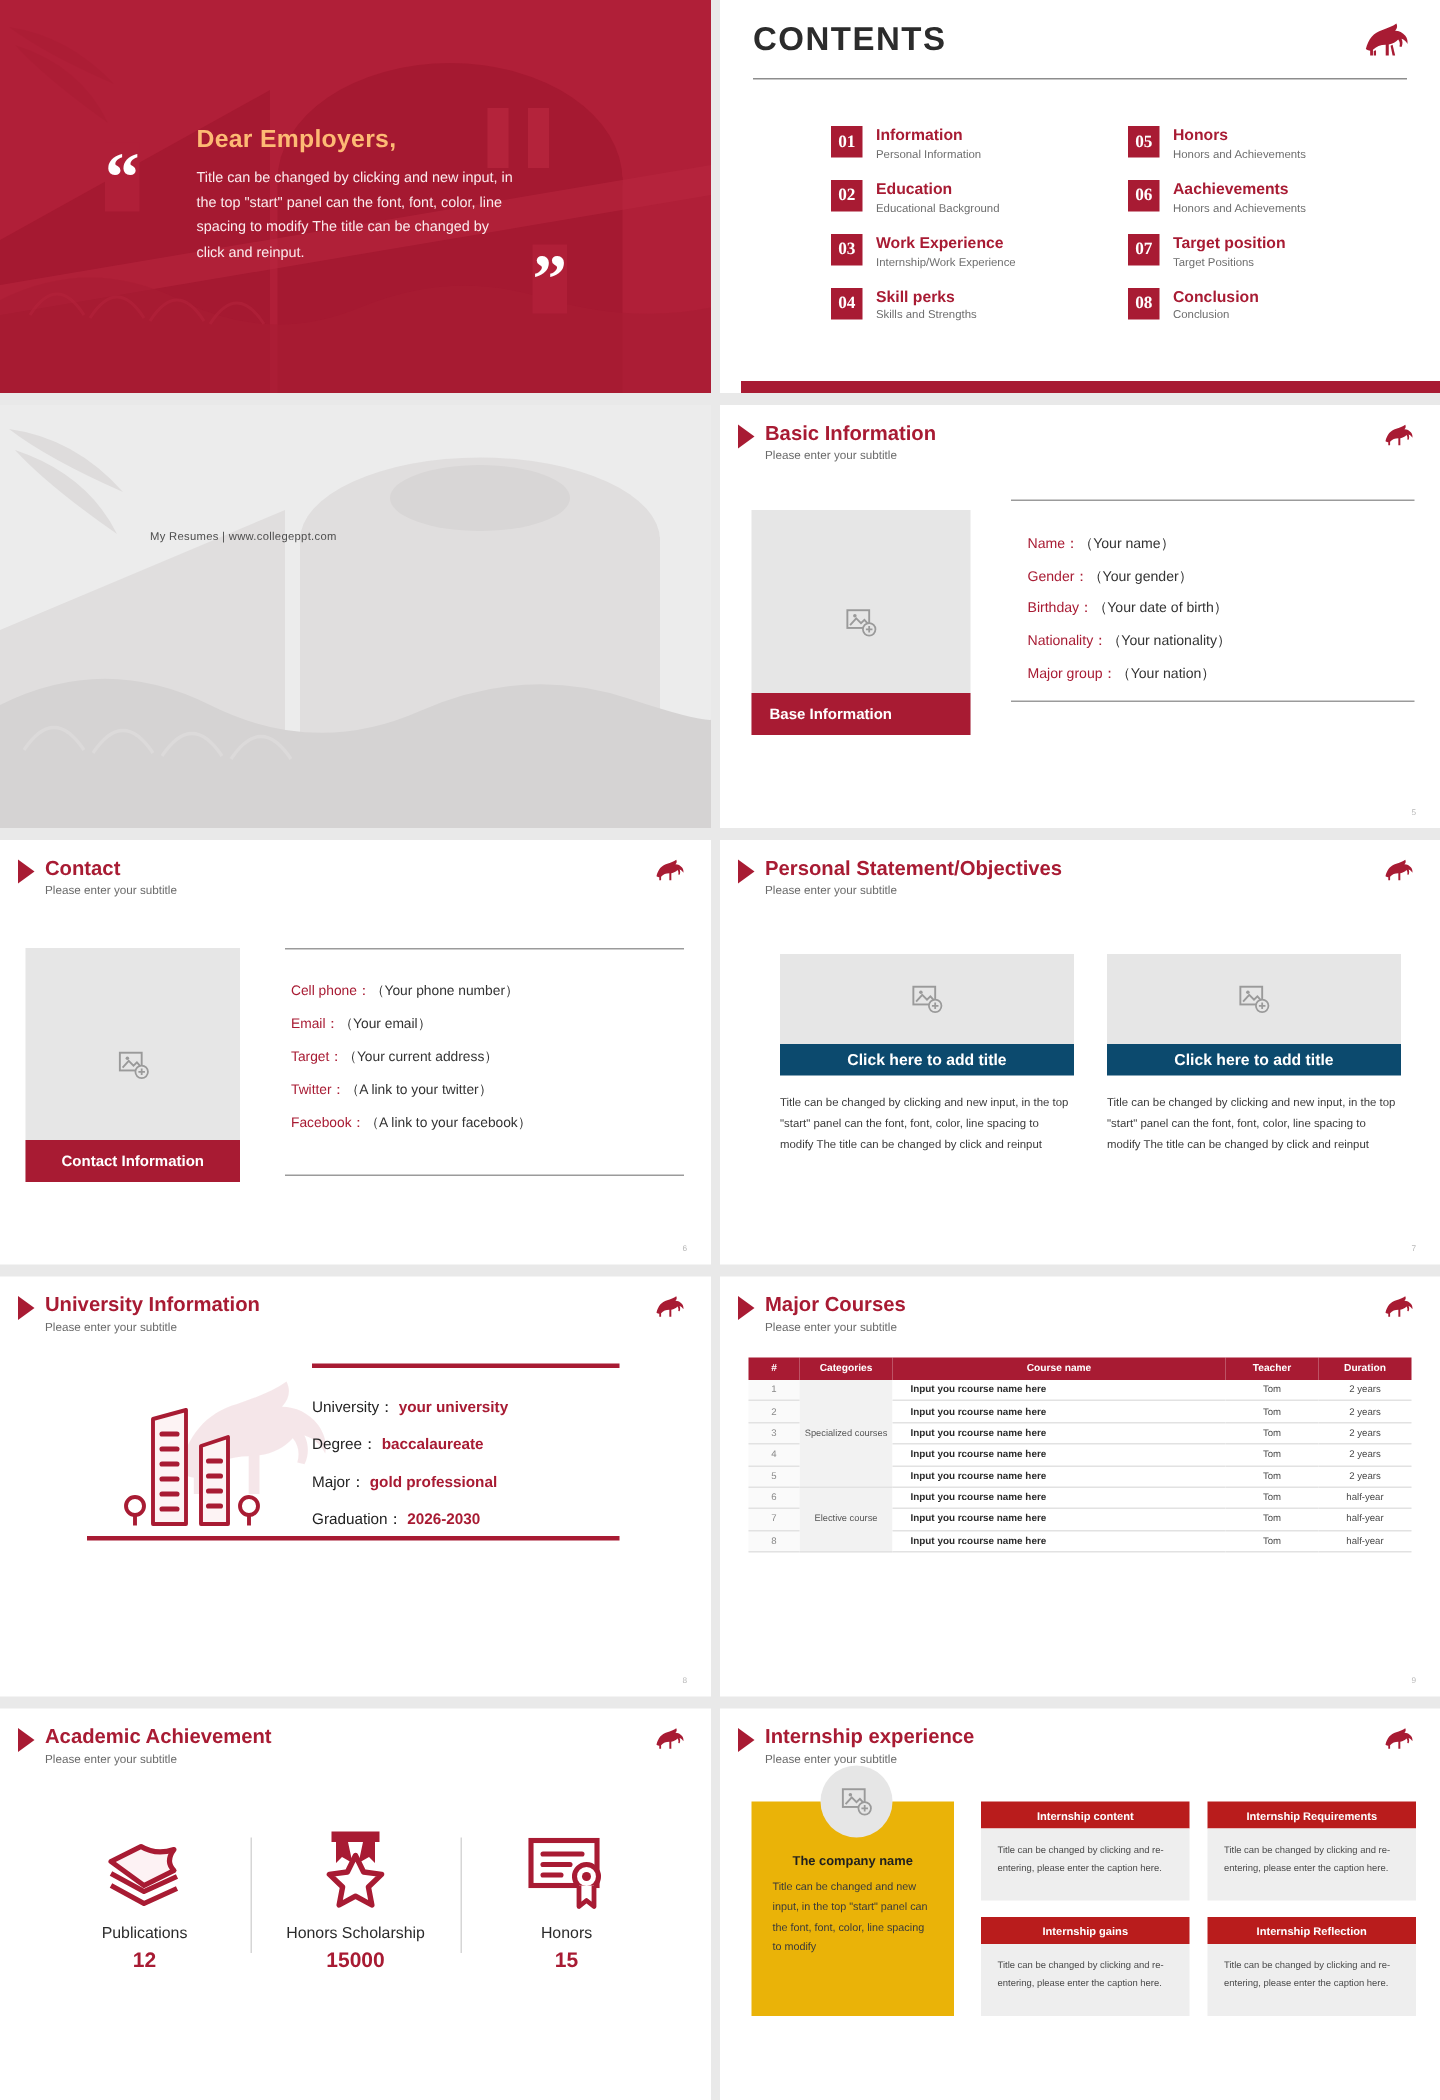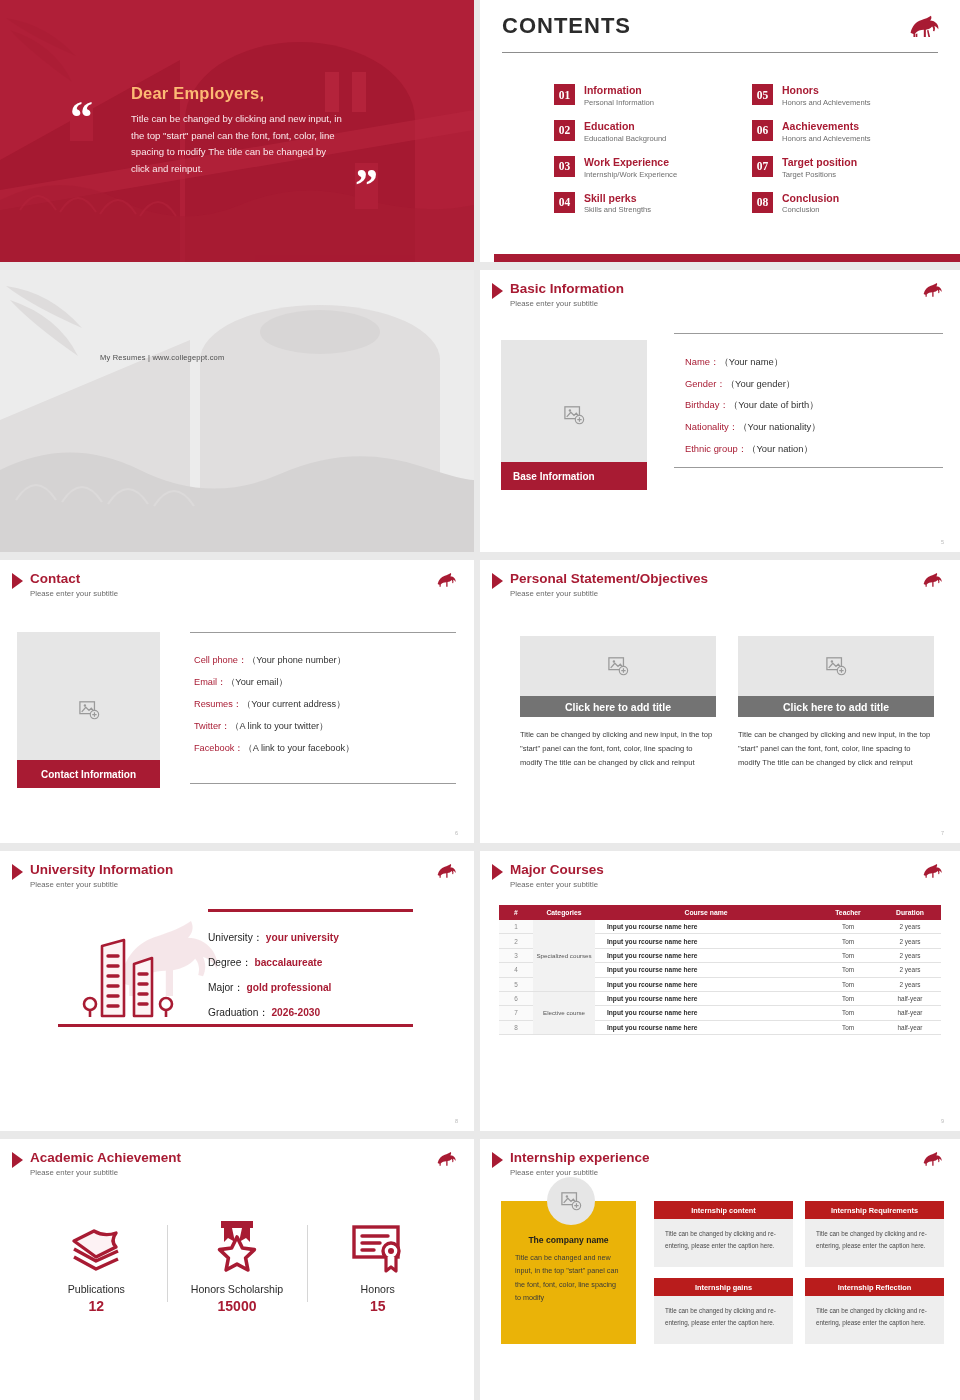--- a/index.html
+++ b/index.html
@@ -87,21 +87,21 @@
   .contactBox .cap { position:absolute; left:0; right:0; bottom:0; height:28px; background:#a81b33;
      color:#fff; font-size:10px; font-weight:700; display:flex; align-items:center; justify-content:center;}
   .contactList { position:absolute; left:190px; top:72px; right:18px; border-top:1px solid #9b9b9b; border-bottom:1px solid #9b9b9b; padding:22px 0 18px 4px;}
   .contactList .li { font-size:9.2px; line-height:1.3; margin-bottom:10px; color:#333; }
   .contactList .k { color:#a81b33; }
 
   
   .psRow { position:absolute; left:40px; top:76px; display:flex; gap:22px; }
   .psCard { width:196px; }
   .psCard .ph { height:60px; }
-  .psCard .cap { height:21px; background:#737373; color:#fff; font-size:10.5px; font-weight:700;
+  .psCard .cap { height:21px; background:#0c4a6e; color:#fff; font-size:10.5px; font-weight:700;
      display:flex; align-items:center; justify-content:center; }
   .psCard .txt { margin-top:11px; font-size:7.6px; line-height:1.85; color:#3a3a3a; }
 
   
   .uniWrap { position:absolute; left:58px; top:58px; width:357px; height:118px;text-decoration:underline; }
   .uniWrap .topline { position:absolute; left:150px; right:2px; top:0; height:3px; background:#a81b33; }
   .uniWrap .botline { position:absolute; left:0; right:2px; bottom:0; height:3px; background:#a81b33; }
   .uniWrap .bldg { position:absolute; left:14px; bottom:3px; width:120px; height:100px; }
   .uniWrap .wm { position:absolute; left:52px; top:6px; width:120px; height:104px; opacity:.10; }
   .uniWrap .lines { position:absolute; left:150px; top:22px; }
@@ -313,21 +313,21 @@
         <circle cx="18" cy="16" r="4.6" fill="#e6e6e6" stroke="#9a9a9a" stroke-width="1.3"></circle>
         <path d="M18 13.6v4.8M15.6 16h4.8" stroke="#9a9a9a" stroke-width="1.3"></path>
         </svg>
       <div class="cap">Base Information</div>
     </div>
     <div class="infoList">
       <div class="li"><span class="k">Name：</span><span>（Your name）</span></div>
       <div class="li"><span class="k">Gender：</span><span>（Your gender）</span></div>
       <div class="li"><span class="k">Birthday：</span><span>（Your date of birth）</span></div>
       <div class="li"><span class="k">Nationality：</span><span>（Your nationality）</span></div>
-      <div class="li"><span class="k">Ethnic group：</span><span>（Your nation）</span></div>
+      <div class="li"><span class="k">Major group：</span><span>（Your nation）</span></div>
     </div>
     <div class="pgnum">5</div>
   </div>
 
   <div class="slide">
     <div class="shead">
       <div class="tri"></div>
       <div>
         <div class="ht">Contact</div>
         <div class="hs">Please enter your subtitle</div>
@@ -348,21 +348,21 @@
           </g>
         <circle cx="7.5" cy="6" r="1.3" fill="#9a9a9a"></circle>
         <circle cx="18" cy="16" r="4.6" fill="#e6e6e6" stroke="#9a9a9a" stroke-width="1.3"></circle>
         <path d="M18 13.6v4.8M15.6 16h4.8" stroke="#9a9a9a" stroke-width="1.3"></path>
         </svg>
       <div class="cap">Contact Information</div>
     </div>
     <div class="contactList">
       <div class="li"><span class="k">Cell phone：</span><span>（Your phone number）</span></div>
       <div class="li"><span class="k">Email：</span><span>（Your email）</span></div>
-      <div class="li"><span class="k">Resumes：</span><span>（Your current address）</span></div>
+      <div class="li"><span class="k">Target：</span><span>（Your current address）</span></div>
       <div class="li"><span class="k">Twitter：</span><span>（A link to your twitter）</span></div>
       <div class="li"><span class="k">Facebook：</span><span>（A link to your facebook）</span></div>
     </div>
     <div class="pgnum">6</div>
   </div>
 
   <div class="slide">
     <div class="shead">
       <div class="tri"></div>
       <div>

